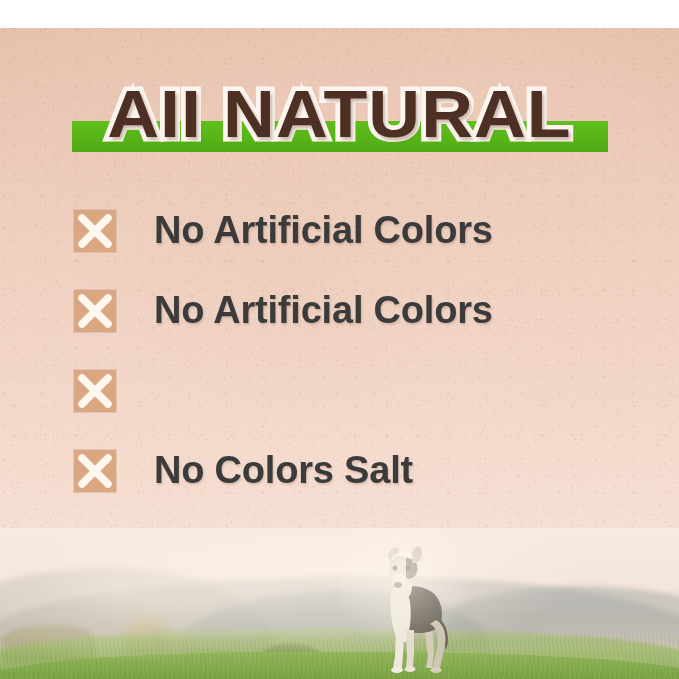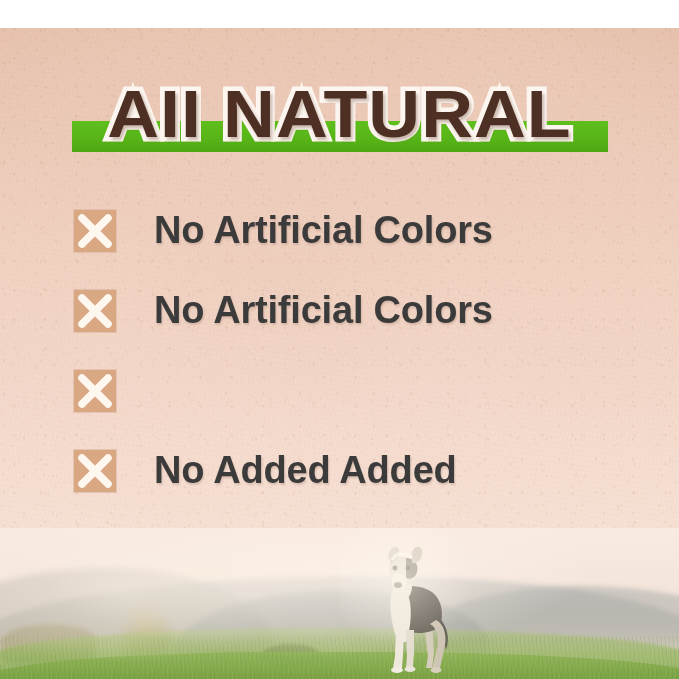--- a/index.html
+++ b/index.html
@@ -367,21 +367,21 @@
 
     <div class="claim-row">
       <div class="x-box">
         <svg width="42" height="42" viewBox="0 0 42 42" aria-hidden="true">
           <g stroke="#fdf7f0" stroke-width="7.5" stroke-linecap="round">
             <line x1="8" y1="8" x2="34" y2="34"></line>
             <line x1="34" y1="8" x2="8" y2="34"></line>
           </g>
         </svg>
       </div>
-      <div class="claim-label">No Added Added</div>
+      <div class="claim-label">No Colors Salt</div>
     </div>
 
   </div>
 
   <div class="photo">
     <div class="sky"></div>
     <div class="hills-far"></div>
     <div class="hill-l"></div>
     <div class="hill-c"></div>
     <div class="hill-r"></div>

